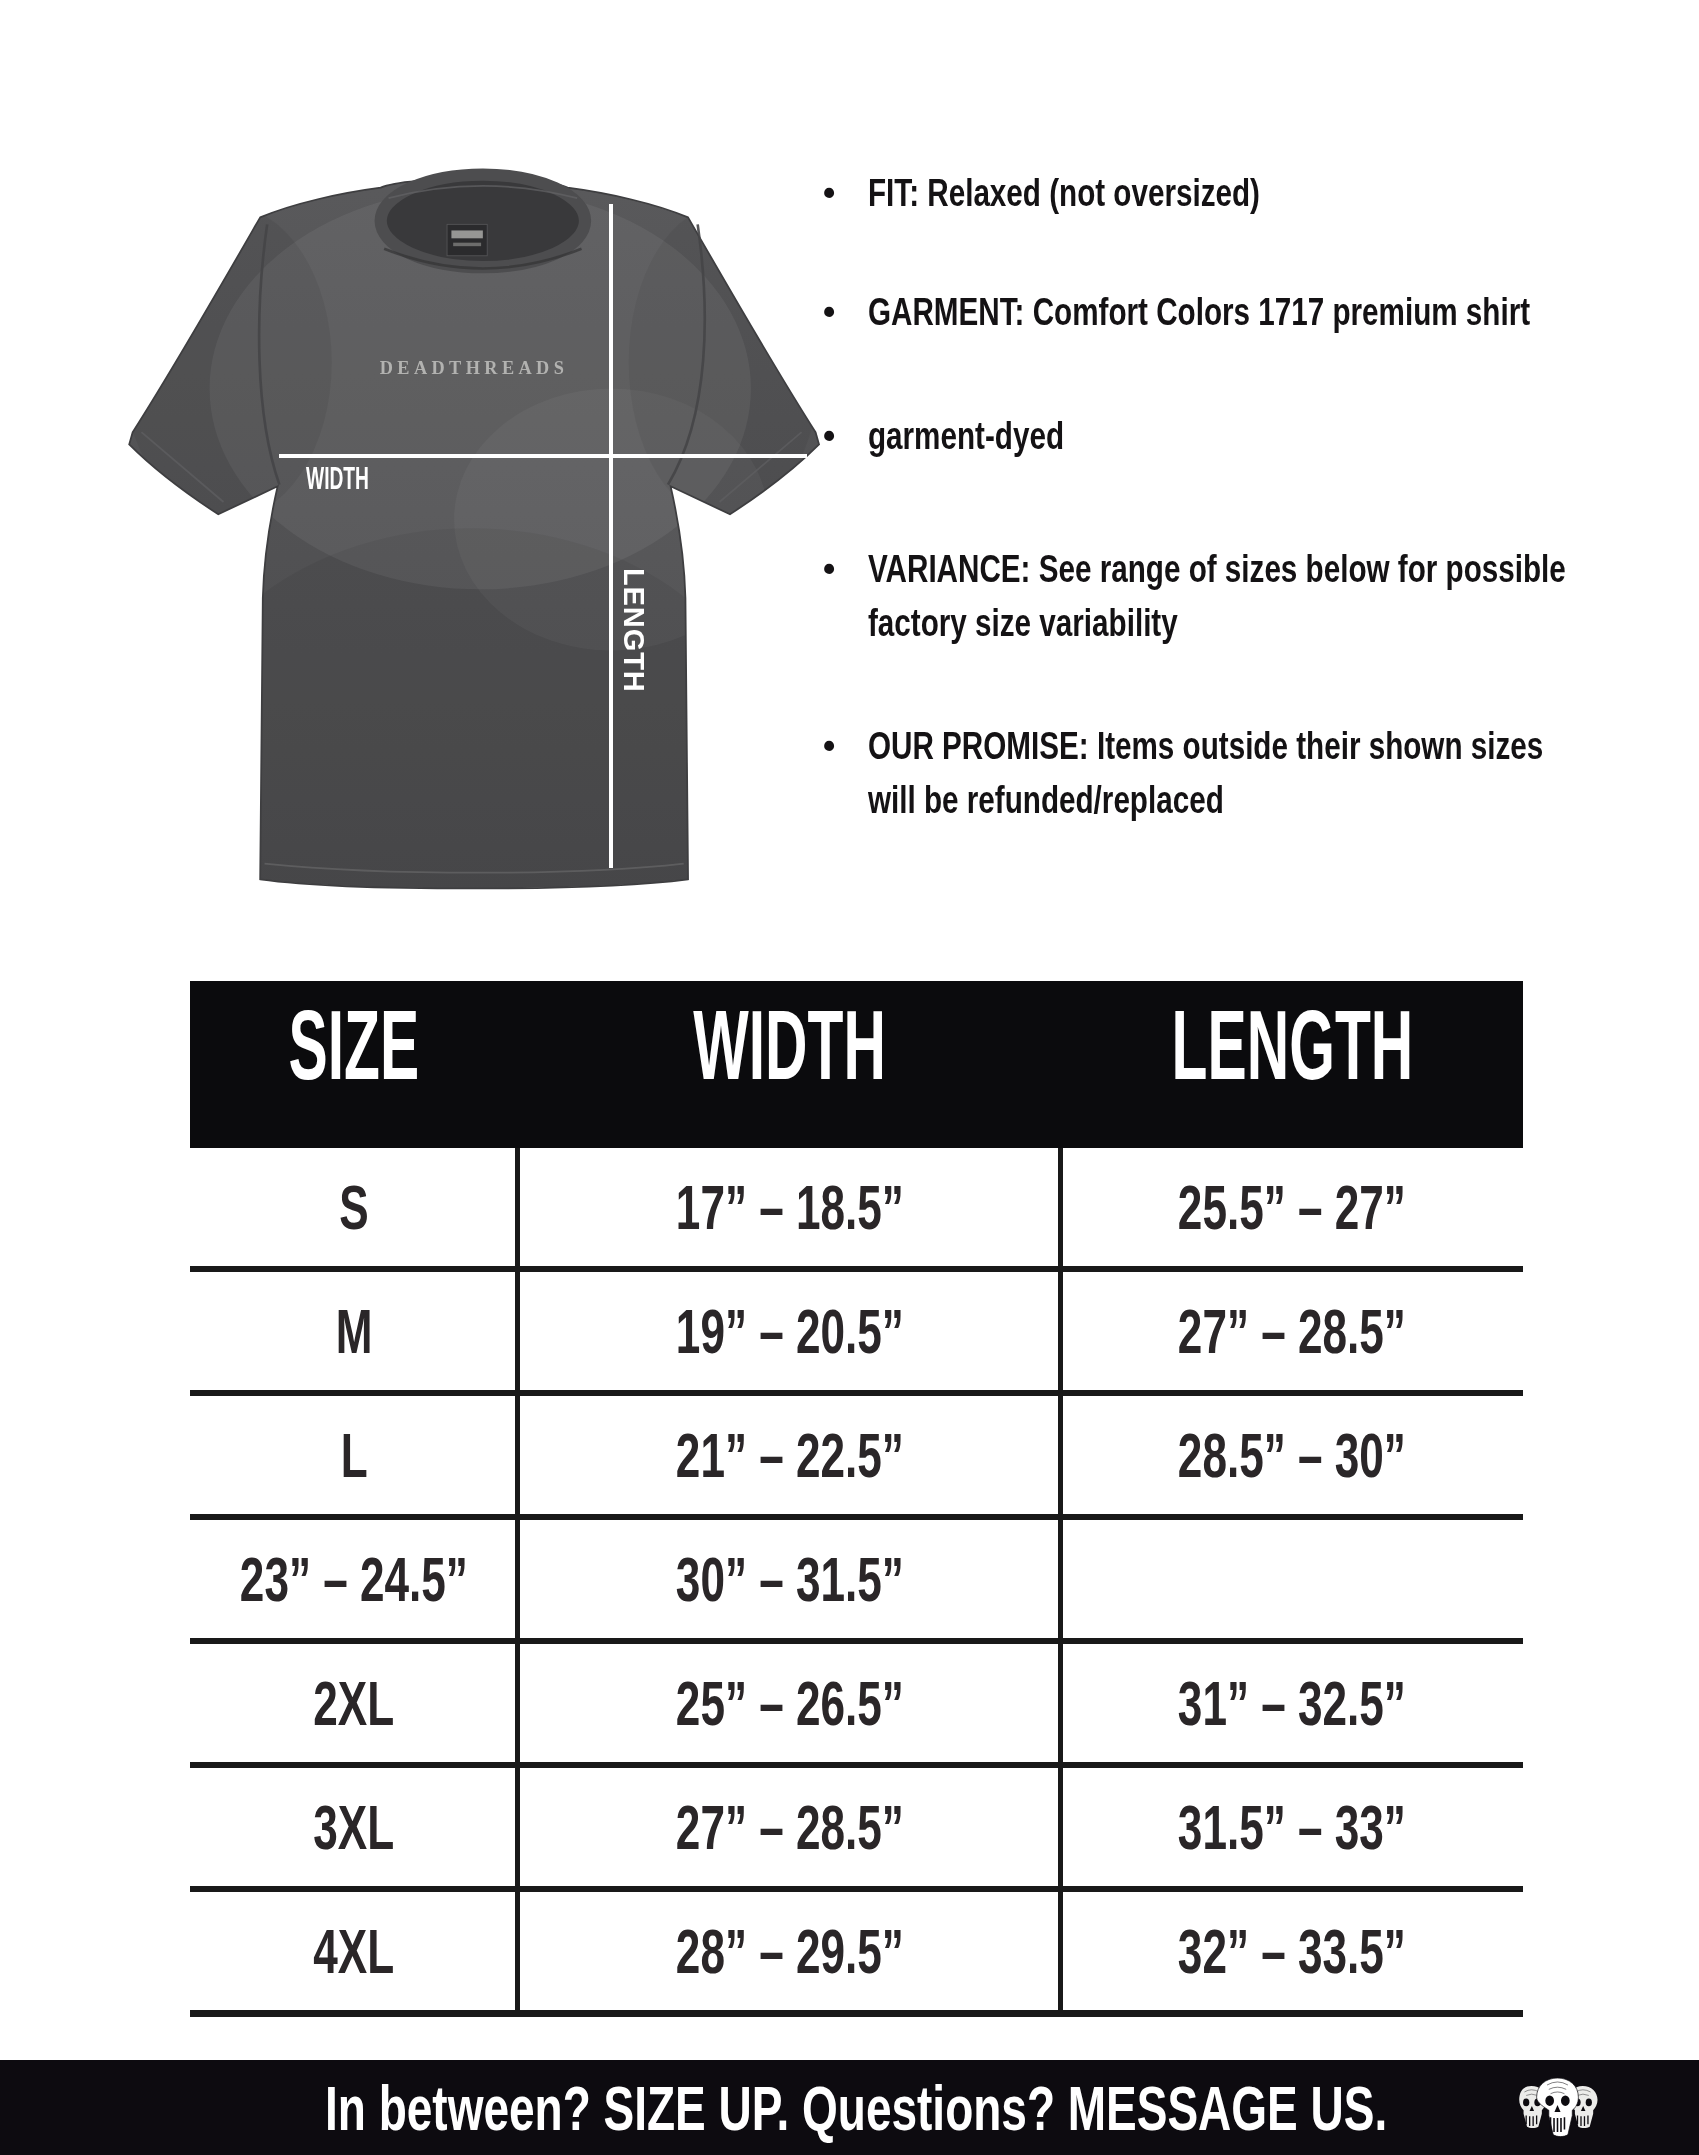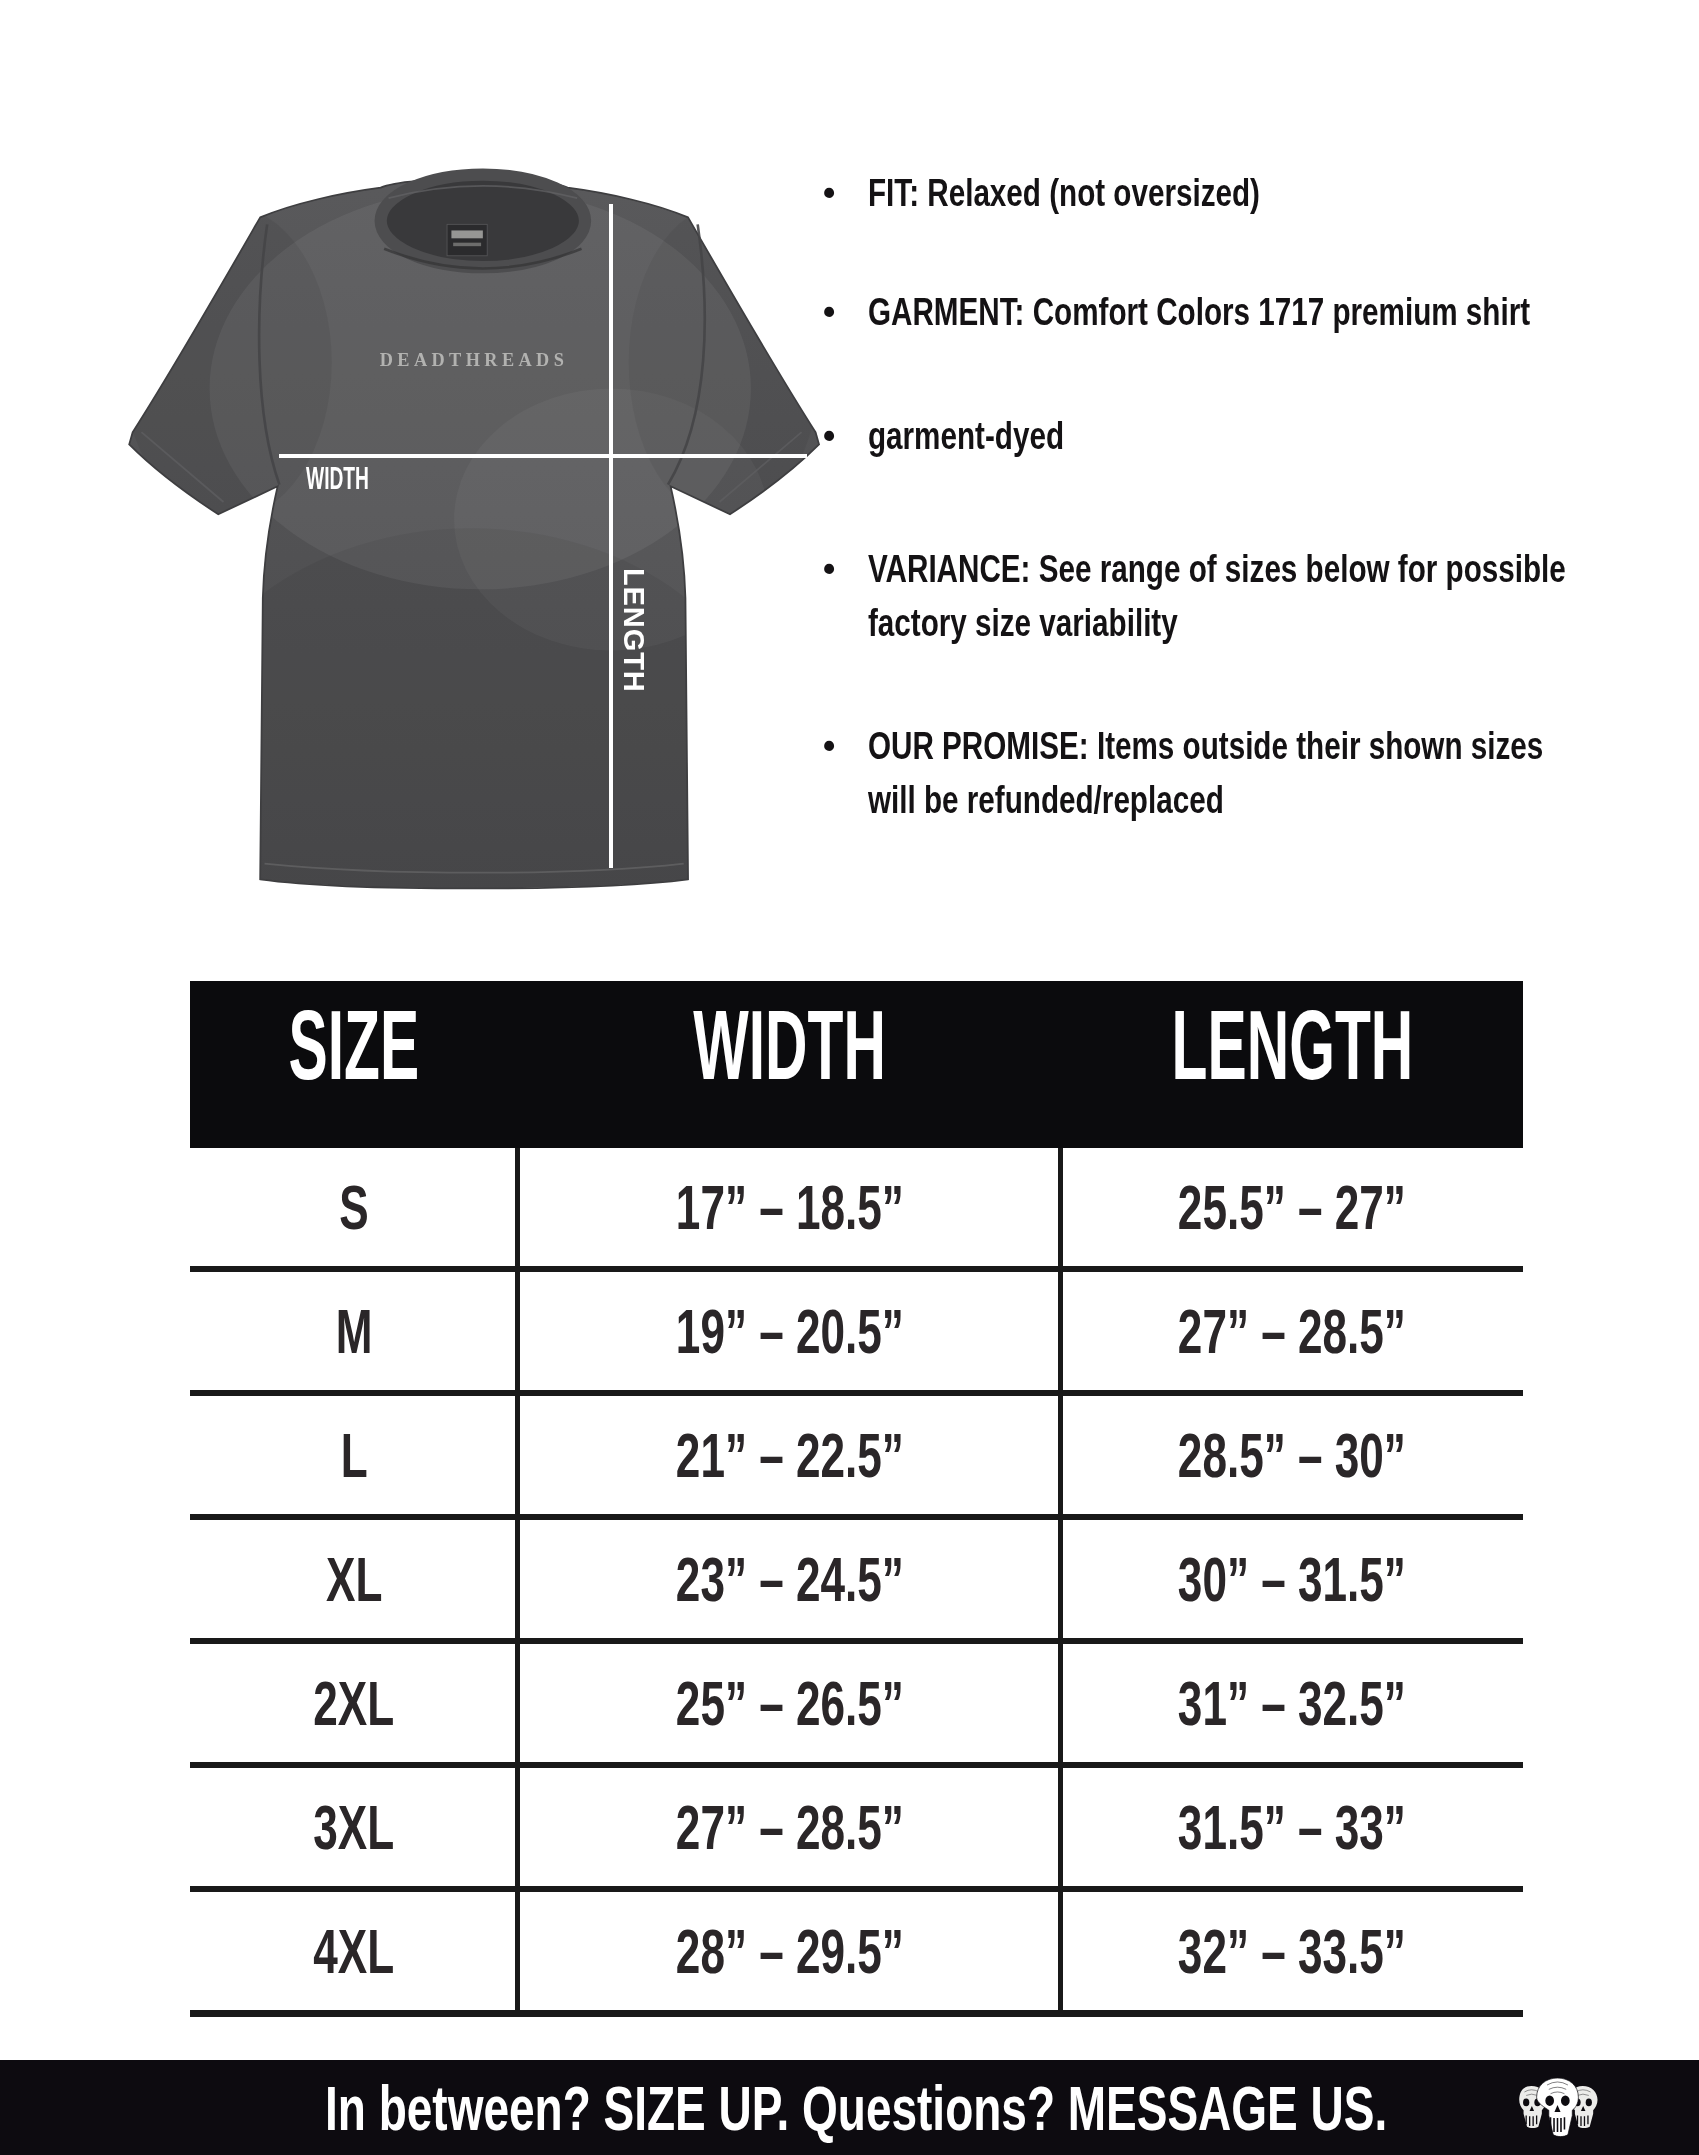--- a/index.html
+++ b/index.html
@@ -8,21 +8,21 @@
 
   
   .cond{display:inline-block;white-space:nowrap;transform:scaleX(var(--sx,0.72));transform-origin:center center;}
   .condl{transform-origin:left center;}
 
   
   .shirt-svg{position:absolute;left:122px;top:144px;width:699px;height:751px;}
   .mline{position:absolute;background:#ffffff;z-index:3;}
   .mline.h{left:279px;top:454px;width:528px;height:4.4px;}
   .mline.v{left:609px;top:204px;width:4.4px;height:664px;}
-  .shirt-print{position:absolute;left:356px;top:350px;width:236px;text-align:center;z-index:2;
+  .shirt-print{position:absolute;left:356px;top:358px;width:236px;text-align:center;z-index:2;
     font-family:"Liberation Serif",serif;font-size:18.3px;font-weight:bold;color:#b2b2b0;letter-spacing:4.4px;}
   .width-label{position:absolute;left:306px;top:461px;z-index:4;color:#ffffff;font-weight:bold;
     font-size:31px;line-height:35px;}
   .width-label .cond{--sx:0.62;}
   .length-label{position:absolute;left:617px;top:568px;z-index:4;color:#ffffff;font-weight:bold;
     font-size:29px;writing-mode:vertical-rl;letter-spacing:0.9px;height:148px;}
 
   
   .bullets{position:absolute;left:823px;top:166px;width:865px;color:#141214;}
   .bullet-item{display:flex;align-items:flex-start;}
@@ -159,21 +159,20 @@
         <div class="td"><span class="cond">M</span></div>
         <div class="td"><span class="cond">19” – 20.5”</span></div>
         <div class="td"><span class="cond">27” – 28.5”</span></div>
       </div>
       <div class="trow">
         <div class="td"><span class="cond">L</span></div>
         <div class="td"><span class="cond">21” – 22.5”</span></div>
         <div class="td"><span class="cond">28.5” – 30”</span></div>
       </div>
       <div class="trow">
-        <div class="td"><span class="cond">XL</span></div>
         <div class="td"><span class="cond">23” – 24.5”</span></div>
         <div class="td"><span class="cond">30” – 31.5”</span></div>
       </div>
       <div class="trow">
         <div class="td"><span class="cond">2XL</span></div>
         <div class="td"><span class="cond">25” – 26.5”</span></div>
         <div class="td"><span class="cond">31” – 32.5”</span></div>
       </div>
       <div class="trow">
         <div class="td"><span class="cond">3XL</span></div>

